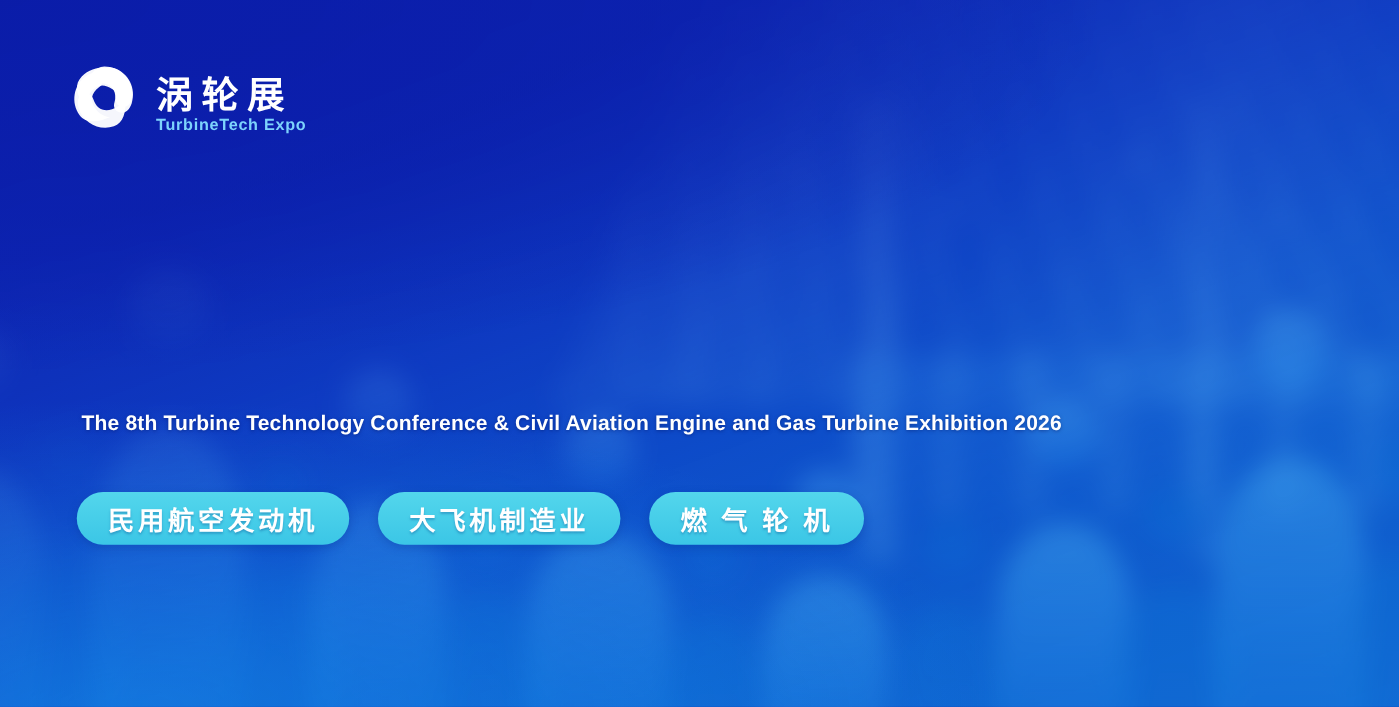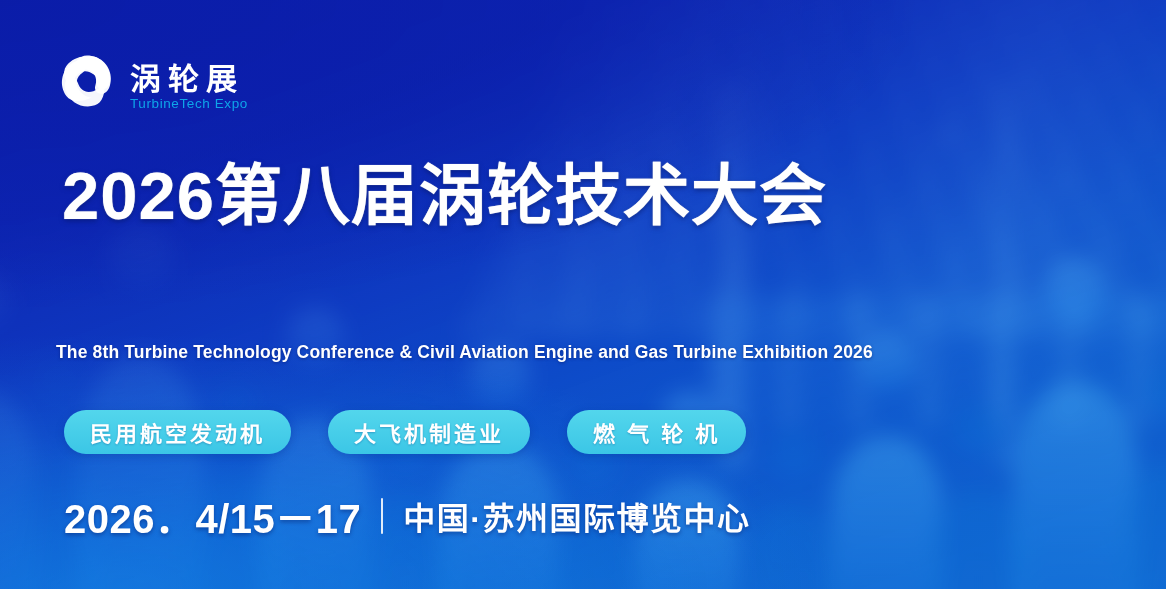--- a/index.html
+++ b/index.html
@@ -171,22 +171,22 @@
   .logo-cn {
     font-size: 31px;
     font-weight: 700;
     color: #ffffff;
     letter-spacing: 7px;
     line-height: 1;
     white-space: nowrap;
   }
   .logo-en {
     font-size: 13.5px;
-    font-weight: 400;
-    color: #0ea5e9;
+    font-weight: 700;
+    color: #7dd3fc;
     letter-spacing: 0.6px;
     line-height: 1;
     white-space: nowrap;
   }
 
   
   .headline {
     position: absolute;
     left: 62px;
     top: 152px;
@@ -199,38 +199,38 @@
     line-height: 1.30;
     letter-spacing: 1px;
     white-space: nowrap;
     text-shadow:
       0 2px 5px rgba(6,22,96,0.55),
       0 0 1px rgba(255,255,255,0.9);
   }
 
   .subtitle-en {
     position: absolute;
-    left: 56px;
+    left: 68px;
     top: 342px;
     font-size: 17.5px;
     font-weight: 700;
     color: #ffffff;
     letter-spacing: 0.15px;
     white-space: nowrap;
     text-shadow: 0 1px 3px rgba(6,22,96,0.5);
   }
 
   
   .pill-row {
     position: absolute;
     left: 64px;
     top: 410px;
     display: flex;
     align-items: flex-end;
-    gap: 37px;
+    gap: 24px;
   }
   .pill {
     height: 44px;
     padding: 0 26px;
     border-radius: 22px;
     background: linear-gradient(180deg, #53d6ec 0%, #3bc6e6 100%);
     display: flex;
     align-items: center;
     justify-content: center;
     box-shadow: 0 2px 8px rgba(8,40,130,0.28);
@@ -321,37 +321,31 @@
           <path d="M94 50 C94 72 76 90 54 90 C42 90 36 84 36 77 C36 70 41 66 48 66 C62 66 70 58 70 45 C70 34 66 27 60 22 C80 26 94 36 94 50 Z" opacity="0.96" transform="rotate(288 50 50)"></path>
         </g>
       </svg>
       <div class="logo-text">
         <div class="logo-cn">涡轮展</div>
         <div class="logo-en">TurbineTech Expo</div>
       </div>
     </div>
 
     <div class="headline">
-      <div class="headline-line">2026第八届涡轮技术大会</div>
     </div>
 
     <div class="subtitle-en">The 8th Turbine Technology Conference &amp; Civil Aviation Engine and Gas Turbine Exhibition 2026</div>
 
     <div class="pill-row">
       <div class="pill">
         <span class="pill-label">民用航空发动机</span>
       </div>
       <div class="pill">
         <span class="pill-label">大飞机制造业</span>
       </div>
       <div class="pill">
         <span class="pill-label">燃 气 轮 机</span>
       </div>
     </div>
 
-    <div class="footer-row">
-      <div class="date">2026．4/15－17</div>
-      <div class="divider"></div>
-      <div class="venue">中国·苏州国际博览中心</div>
-    </div>
 
   </div>
 </div>
 
 </body></html>

